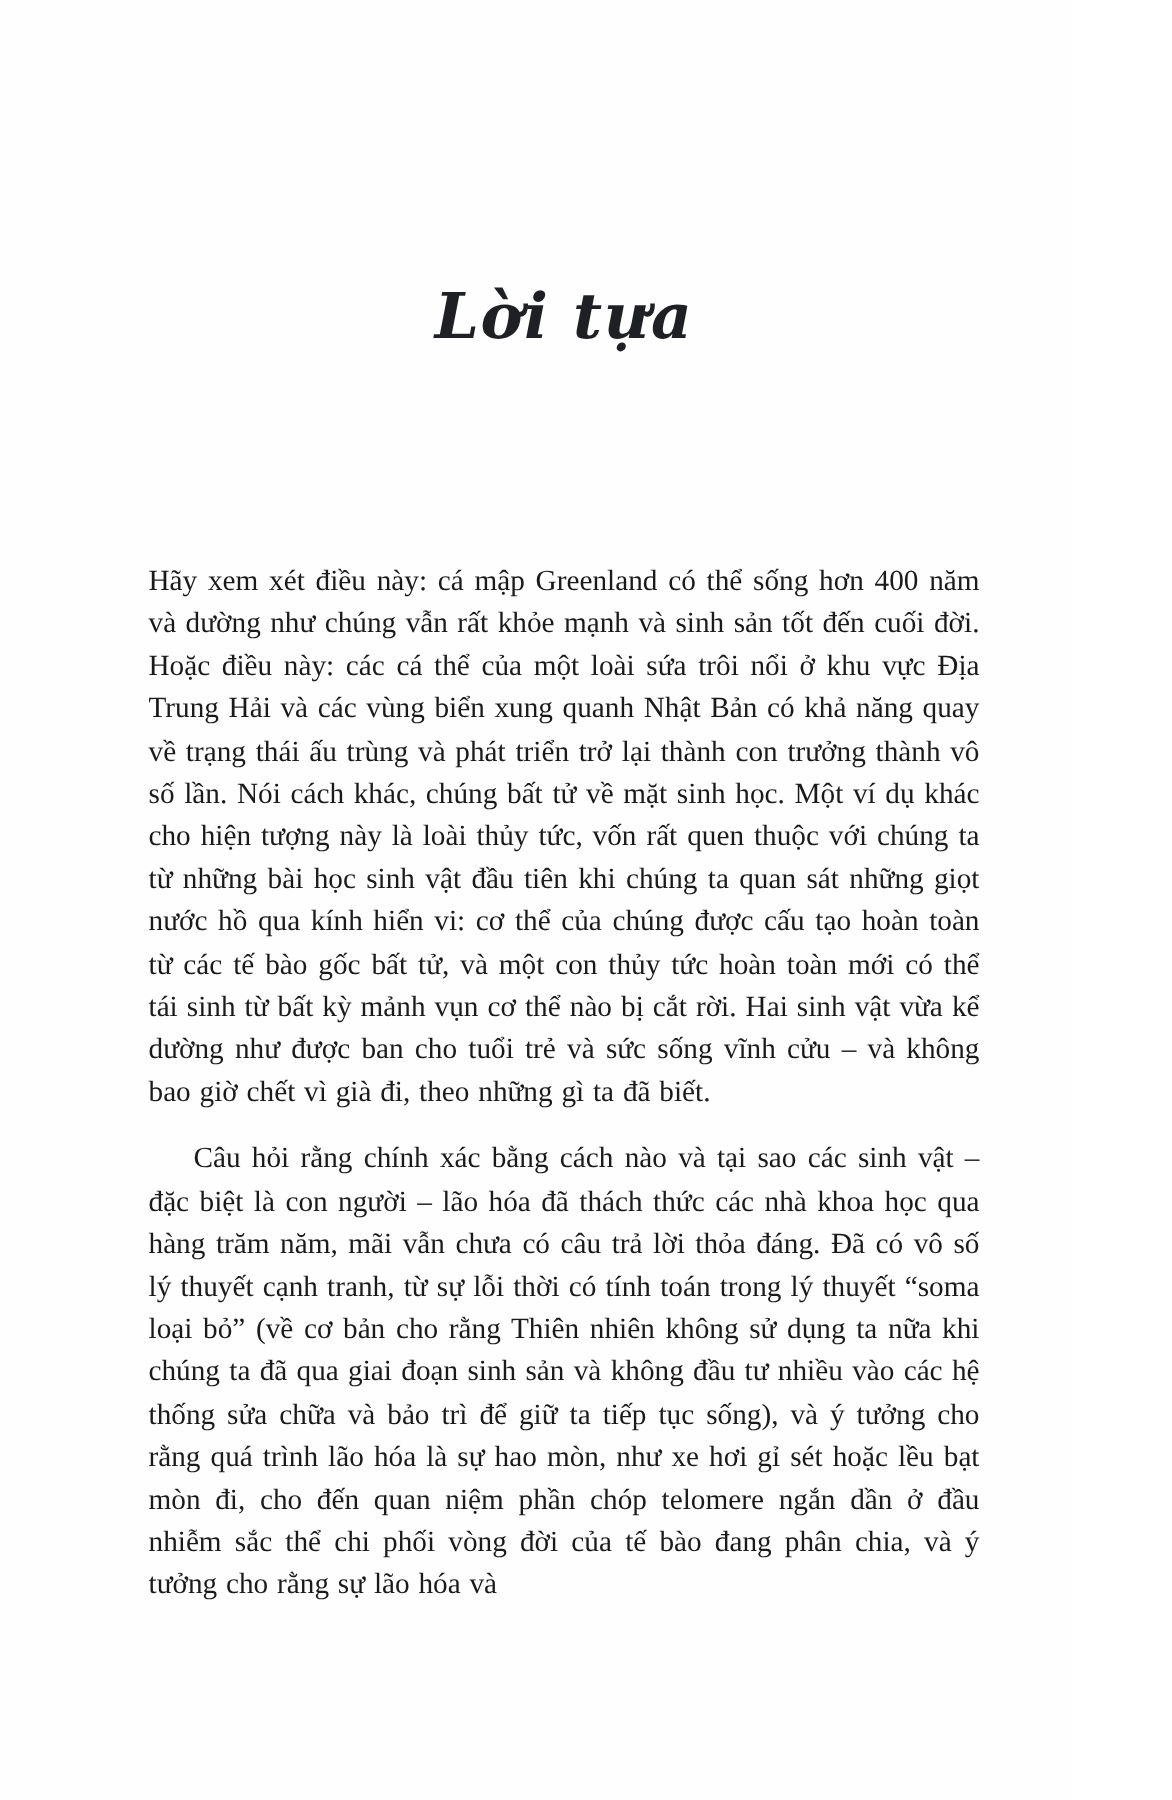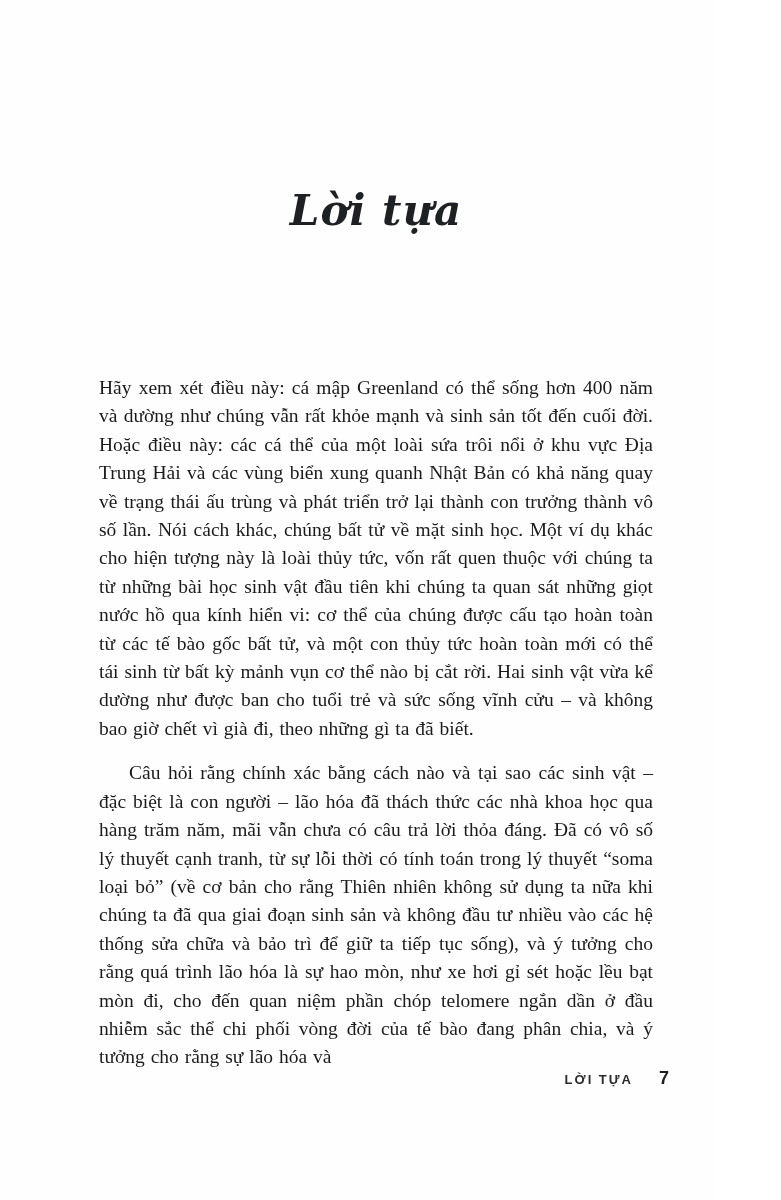--- a/index.html
+++ b/index.html
@@ -80,18 +80,14 @@
 
 <div class="page">
 
   <h1 class="chapter-title">Lời tựa</h1>
 
   <div class="body-block">
     <p class="para">Hãy xem xét điều này: cá mập Greenland có thể sống hơn 400 năm và dường như chúng vẫn rất khỏe mạnh và sinh sản tốt đến cuối đời. Hoặc điều này: các cá thể của một loài sứa trôi nổi ở khu vực Địa Trung Hải và các vùng biển xung quanh Nhật Bản có khả năng quay về trạng thái ấu trùng và phát triển trở lại thành con trưởng thành vô số lần. Nói cách khác, chúng bất tử về mặt sinh học. Một ví dụ khác cho hiện tượng này là loài thủy tức, vốn rất quen thuộc với chúng ta từ những bài học sinh vật đầu tiên khi chúng ta quan sát những giọt nước hồ qua kính hiển vi: cơ thể của chúng được cấu tạo hoàn toàn từ các tế bào gốc bất tử, và một con thủy tức hoàn toàn mới có thể tái sinh từ bất kỳ mảnh vụn cơ thể nào bị cắt rời. Hai sinh vật vừa kể dường như được ban cho tuổi trẻ và sức sống vĩnh cửu – và không bao giờ chết vì già đi, theo những gì ta đã biết.</p>
     <p class="para">Câu hỏi rằng chính xác bằng cách nào và tại sao các sinh vật – đặc biệt là con người – lão hóa đã thách thức các nhà khoa học qua hàng trăm năm, mãi vẫn chưa có câu trả lời thỏa đáng. Đã có vô số lý thuyết cạnh tranh, từ sự lỗi thời có tính toán trong lý thuyết “soma loại bỏ” (về cơ bản cho rằng Thiên nhiên không sử dụng ta nữa khi chúng ta đã qua giai đoạn sinh sản và không đầu tư nhiều vào các hệ thống sửa chữa và bảo trì để giữ ta tiếp tục sống), và ý tưởng cho rằng quá trình lão hóa là sự hao mòn, như xe hơi gỉ sét hoặc lều bạt mòn đi, cho đến quan niệm phần chóp telomere ngắn dần ở đầu nhiễm sắc thể chi phối vòng đời của tế bào đang phân chia, và ý tưởng cho rằng sự lão hóa và</p>
   </div>
 
-  <div class="footer">
-    <span class="running-label">LỜI TỰA</span>
-    <span class="page-number">7</span>
-  </div>
 
 </div>
 
 </body></html>

